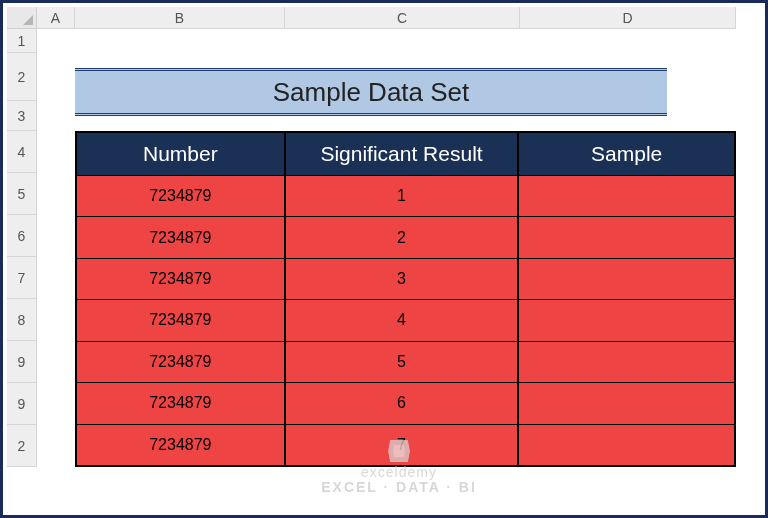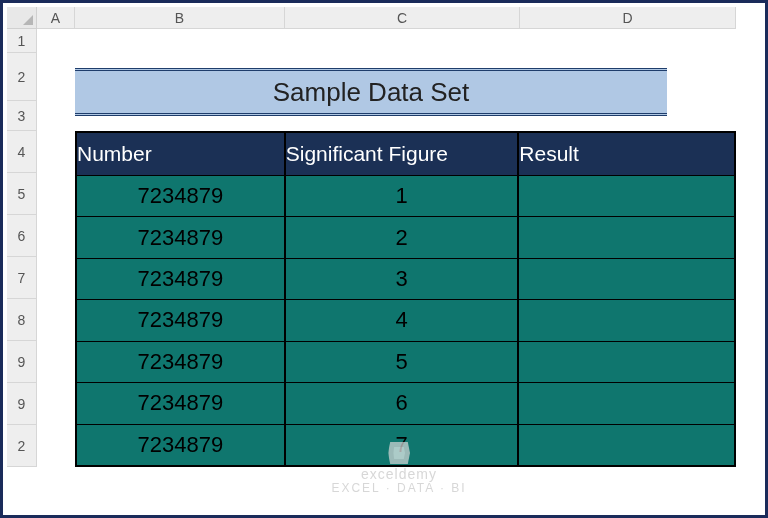--- a/index.html
+++ b/index.html
@@ -92,31 +92,31 @@
   }
   .dt-head {
     display: flex;
   }
   .dt-head .hc {
     background: #1b3055;
     color: #fff;
     font-size: 21px;
     display: flex;
     align-items: center;
-    justify-content: flex-start;
+    justify-content: center;
     border-right: 2px solid #000;
   }
   .dt-head .hc:last-child { border-right: none; }
   .dt-body { display: flex; flex-direction: column; flex: 1; }
   .dt-row { display: flex; flex: 1; }
   .dt-row .bc {
     border-top: 1.5px solid #000;
     border-right: 2px solid #000;
-    background: #0f766e;
-    font-size: 22px;
+    background: #ef4444;
+    font-size: 16px;
     color: #000;
     display: flex;
     align-items: center;
     justify-content: center;
     font-family: "Comic Sans MS", sans-serif;
   }
   .dt-row .bc:last-child { border-right: none; }
   
   .wm {
     position: absolute;
@@ -125,23 +125,24 @@
     bottom: 16px;
     color: #c7c7c7;
     font: 14px "Segoe UI", Arial, sans-serif;
     letter-spacing: 1px;
     display: flex;
     flex-direction: column;
     align-items: center;
     opacity: 0.7;
   }
   .wm-sub {
-    font-size: 12px;
+    font-size: 14px;
     letter-spacing: 2px;
     margin-top: -1px;
+    font-weight: bold;
   }
   .wm-logo {
     width: 22px; height: 22px;
     background: #d8d8d8;
     clip-path: polygon(10% 0, 90% 0, 100% 50%, 90% 100%, 10% 100%, 0 50%);
     margin-bottom: 2px;
     position: relative;
   }
   .wm-logo::after{
     content:""; position:absolute; inset:5px;
@@ -182,24 +183,24 @@
       <div class="title-banner" id="titleBanner" style="left: 38px; top: 24px; width: 592px; height: 48px; margin-top: 15px;">
         <span>Sample Data Set</span>
       </div>
 
       <div class="datatable" id="dataTable" style="left: 38px; top: 102px; width: 661px; height: 336px;">
         <div class="dt-head" id="dtHead" style="height: 42px;">
           <div class="hc" style="width: 210px;">
               <span>Number</span>
             </div>
           <div class="hc" style="width: 235px;">
-              <span>Significant Figure</span>
+              <span>Significant Result</span>
             </div>
           <div class="hc" style="width: 216px;">
-              <span>Result</span>
+              <span>Sample</span>
             </div>
         </div>
         <div class="dt-body" id="dtBody">
             <div class="dt-row">
               <div class="bc" style="width: 210px;">7234879</div>
               <div class="bc" style="width: 235px;">1</div>
               <div class="bc" style="width: 216px;"></div>
             </div>
             <div class="dt-row">
               <div class="bc" style="width: 210px;">7234879</div>

